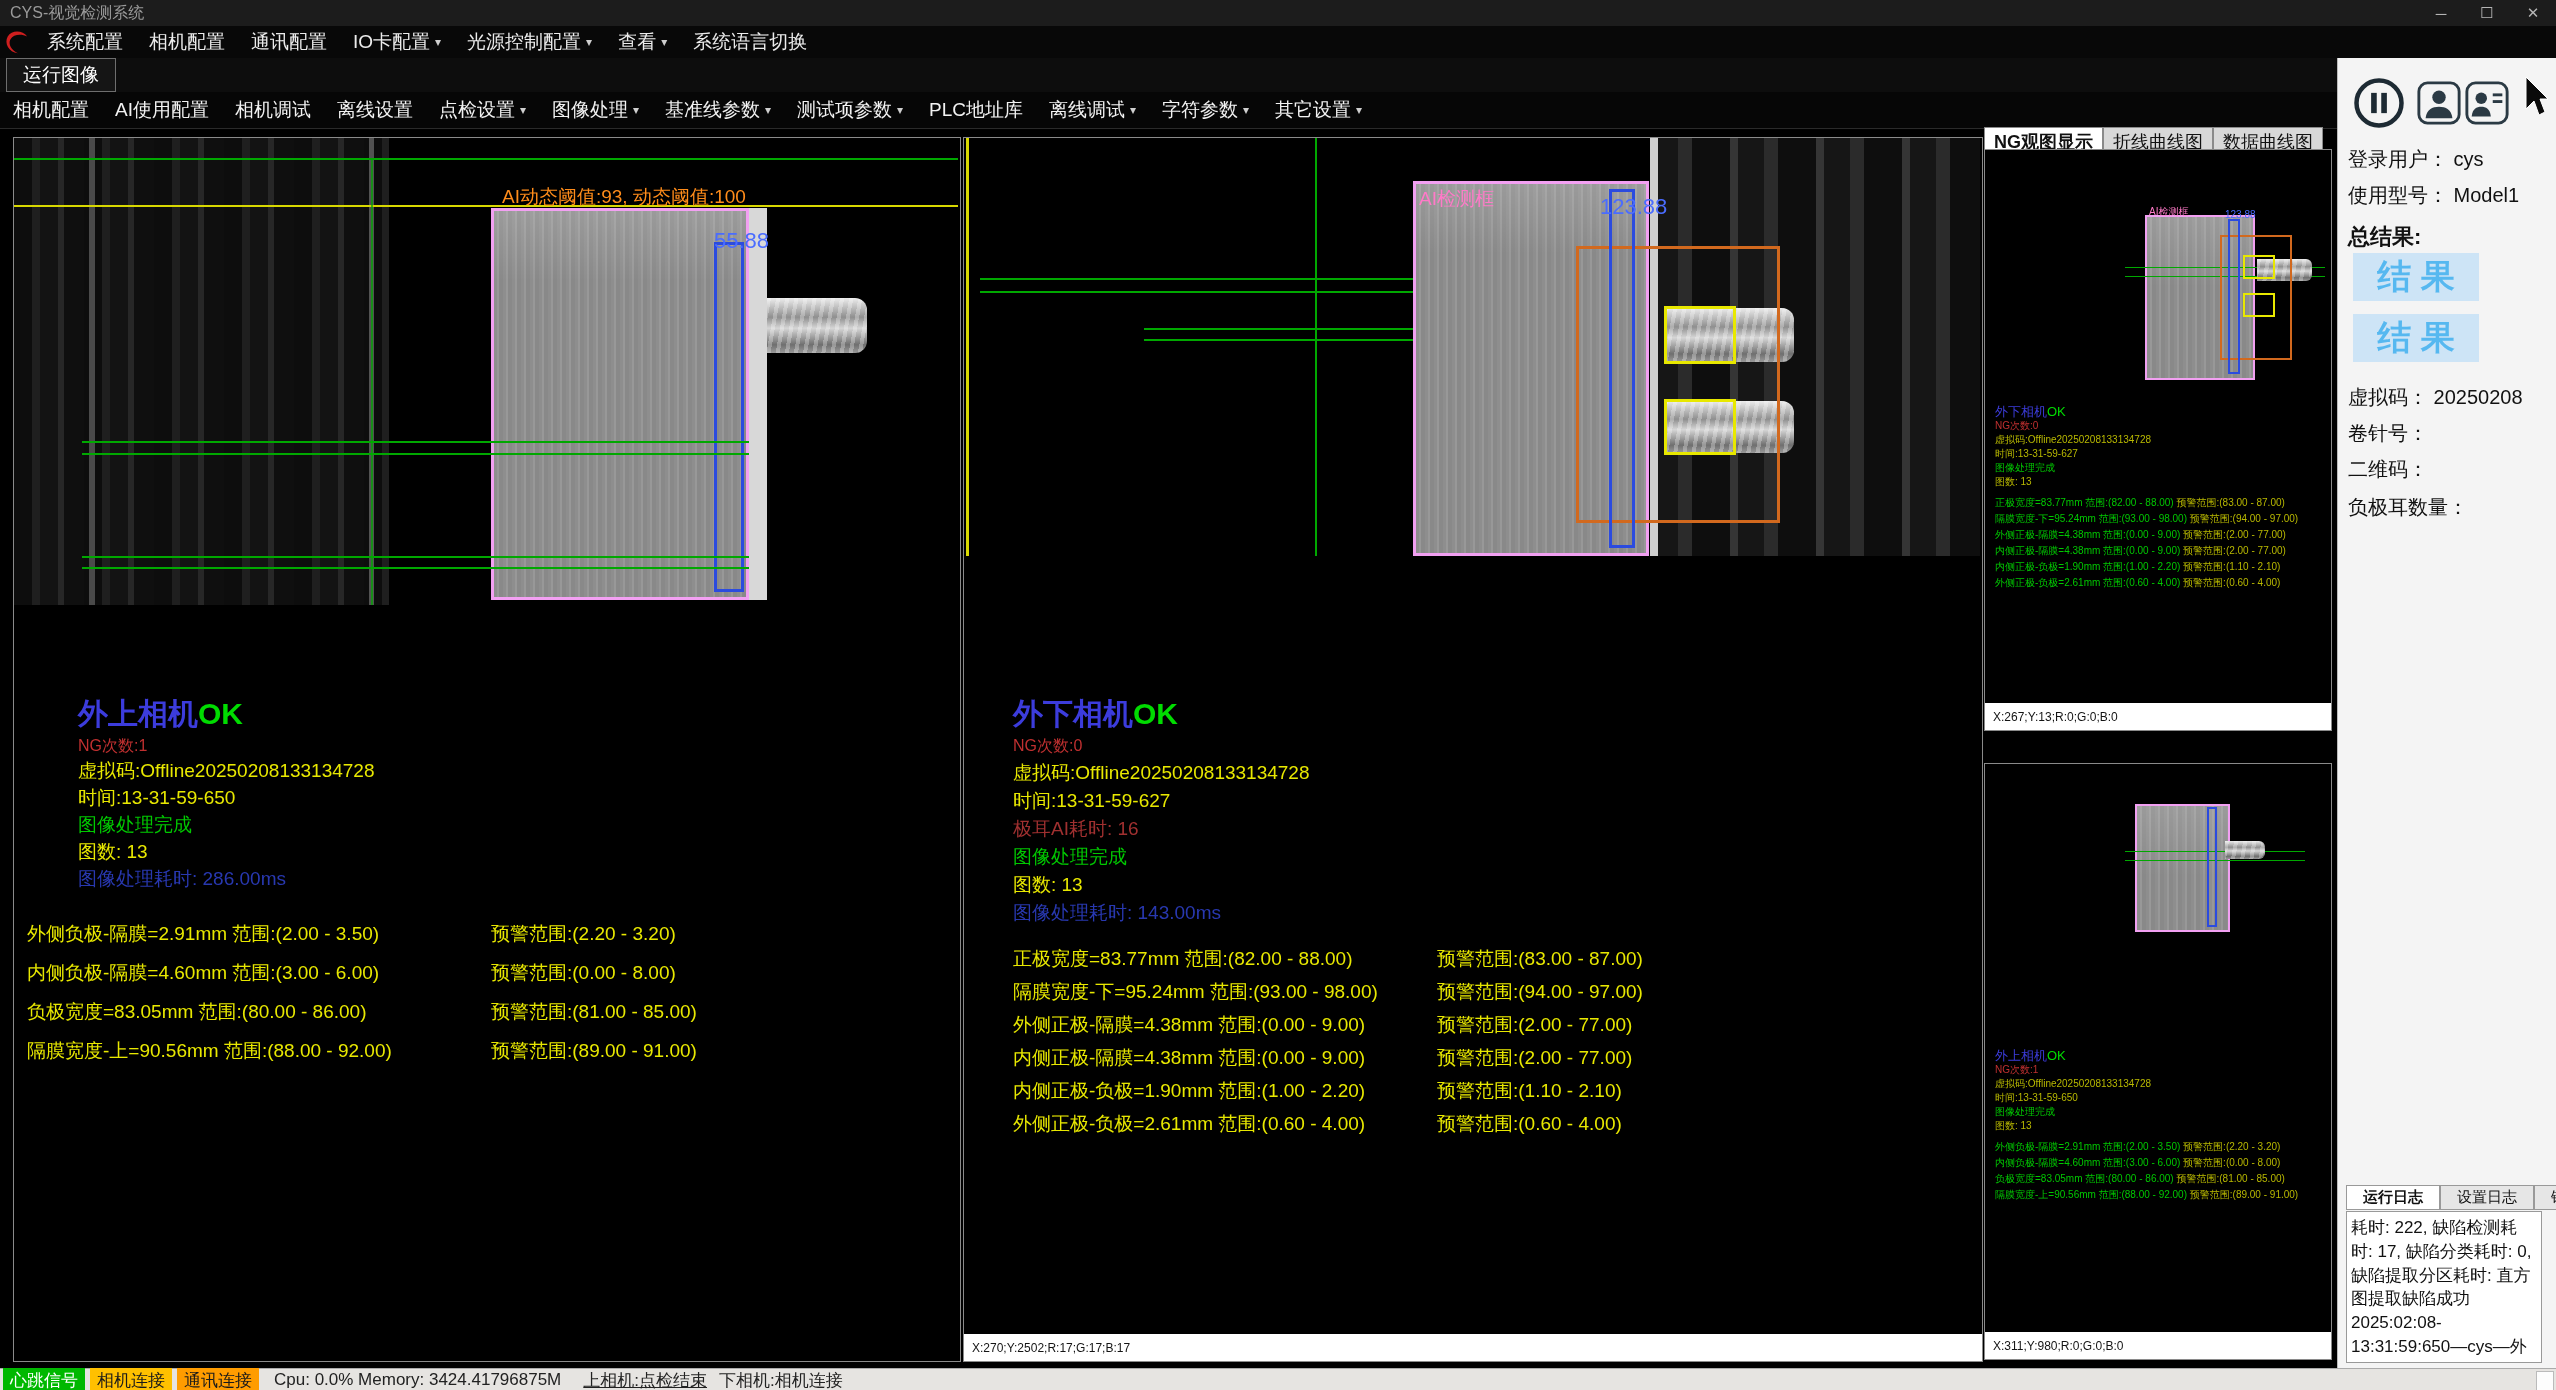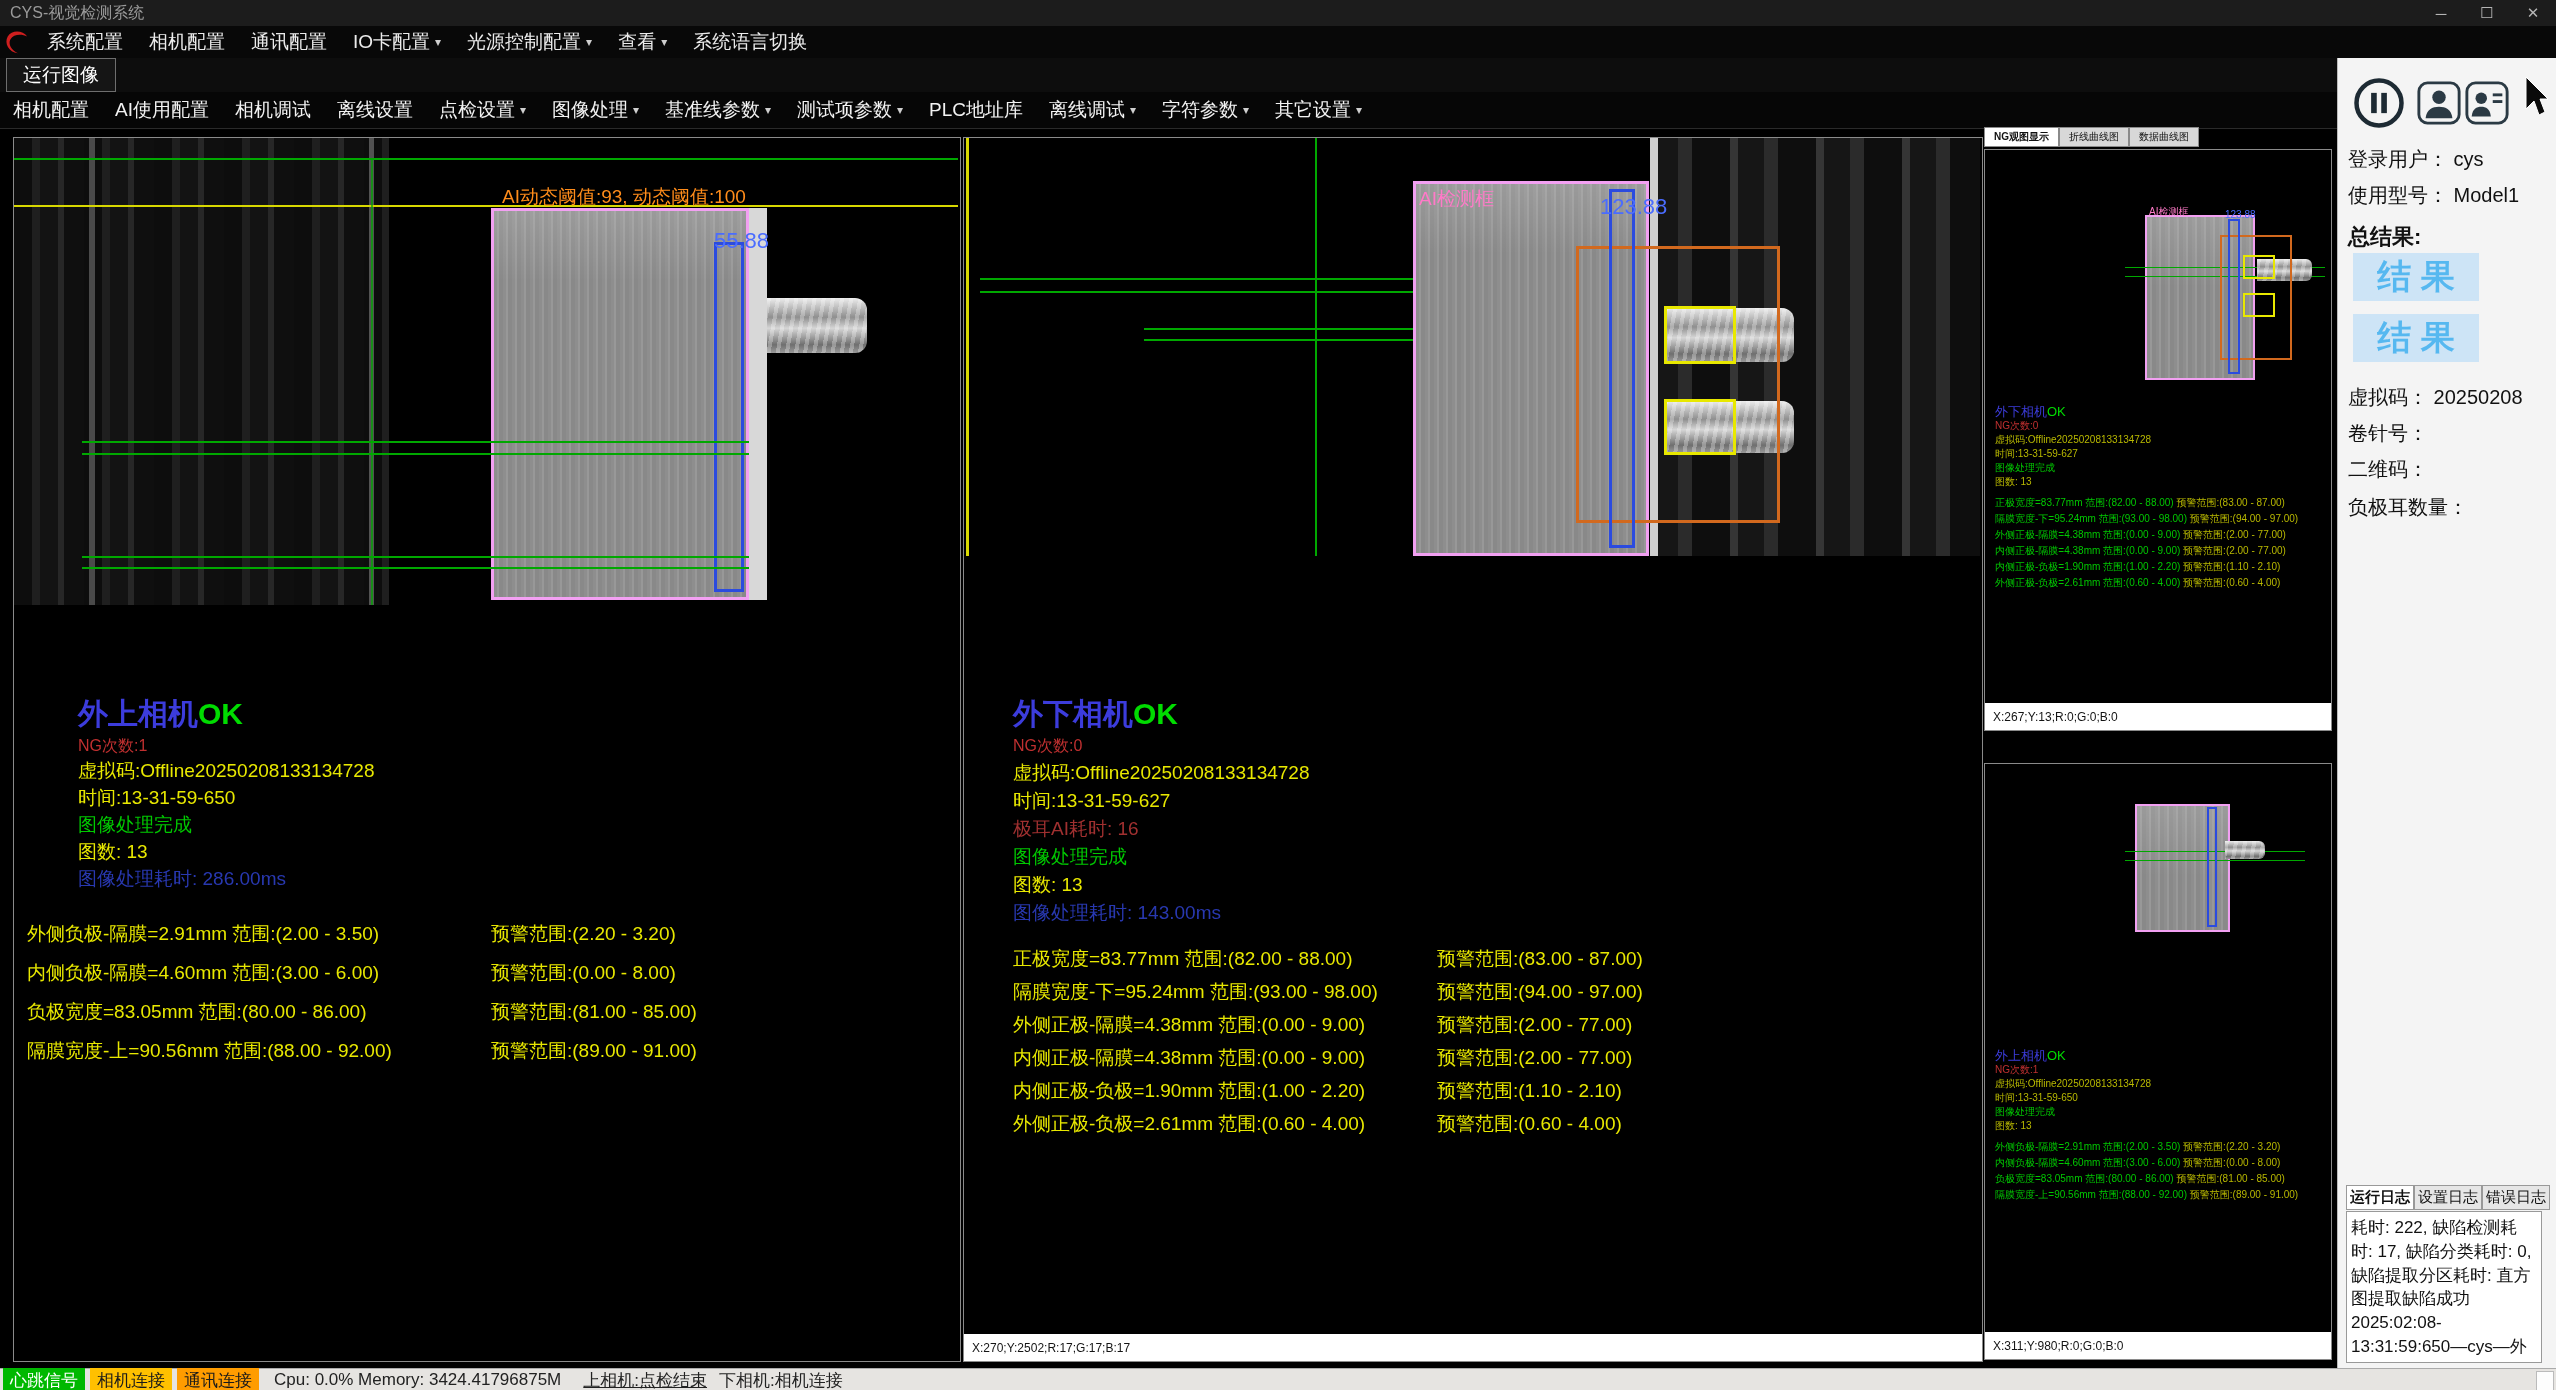--- a/index.html
+++ b/index.html
@@ -44,34 +44,34 @@
   .machbg{background:repeating-linear-gradient(90deg,#161616 0 26px,#2b2b2b 26px 40px,#0e0e0e 40px 78px,#353535 78px 86px);}
   .cam-title{font-size:30px;font-weight:bold;white-space:nowrap;}
   .t-blue{color:#3c3cdc;} .t-ok{color:#00dc00;}
   .line-red{color:#c03030;font-size:16px;}
   .line-yellow{color:#e8e800;font-size:19px;}
   .line-green{color:#00c800;font-size:19px;}
   .line-dimblue{color:#2838b0;font-size:19px;}
   .line-dimred{color:#a03030;font-size:19px;}
   .meas{font-size:19px;color:#e8e800;}
   
-  .ng-tabs{display:flex;font-size:10px;}
+  .ng-tabs{display:flex;font-size:18px;}
   .ng-tab{padding:2px 9px;border:1px solid #8a8a8a;background:#d8d8d8;color:#111;}
   .ng-tab.active{background:#ffffff;font-weight:bold;}
   .thumb{background:#000;border:1px solid #8a8a8a;}
   .tline{font-size:10px;line-height:14px;white-space:nowrap;}
   .tmeas{font-size:10px;line-height:16px;color:#00c800;white-space:nowrap;}
   
   .right-col{background:#f4f4f4;border-left:1px solid #bbb;}
   .icon-btn{display:flex;align-items:center;justify-content:center;}
   .info-row{position:absolute;font-size:20px;color:#111;white-space:nowrap;}
   .result-box{position:absolute;left:15px;width:126px;height:48px;background:#cde4f6;
               color:#56b8f0;font-size:34px;font-weight:bold;display:flex;align-items:center;justify-content:center;}
   .log-tabs{display:flex;font-size:15px;}
-  .log-tab{padding:2px 3px;border:1px solid #999;background:#e6e6e6;color:#111;white-space:nowrap;}
+  .log-tab{padding:2px 16px;border:1px solid #999;background:#e6e6e6;color:#111;white-space:nowrap;}
   .log-tab.active{background:#fff;font-weight:bold;}
   .log-content{background:#fff;border:1px solid #999;color:#111;font-size:17px;line-height:1.4;
                padding:4px;box-sizing:border-box;overflow:hidden;}
   
   .statusbar{left:0;top:1368px;width:2556px;height:22px;background:#e6e4e1;border-top:1px solid #aaa;
              display:flex;align-items:center;font-size:17px;color:#222;}
   .badge{padding:0 7px;margin-right:5px;height:24px;display:flex;align-items:center;}
   .b-green{background:#00b800;color:#fff;}
   .b-yellow{background:#ffc000;color:#1a1a1a;}
   .b-orange{background:#ff9c00;color:#1a1a1a;}

